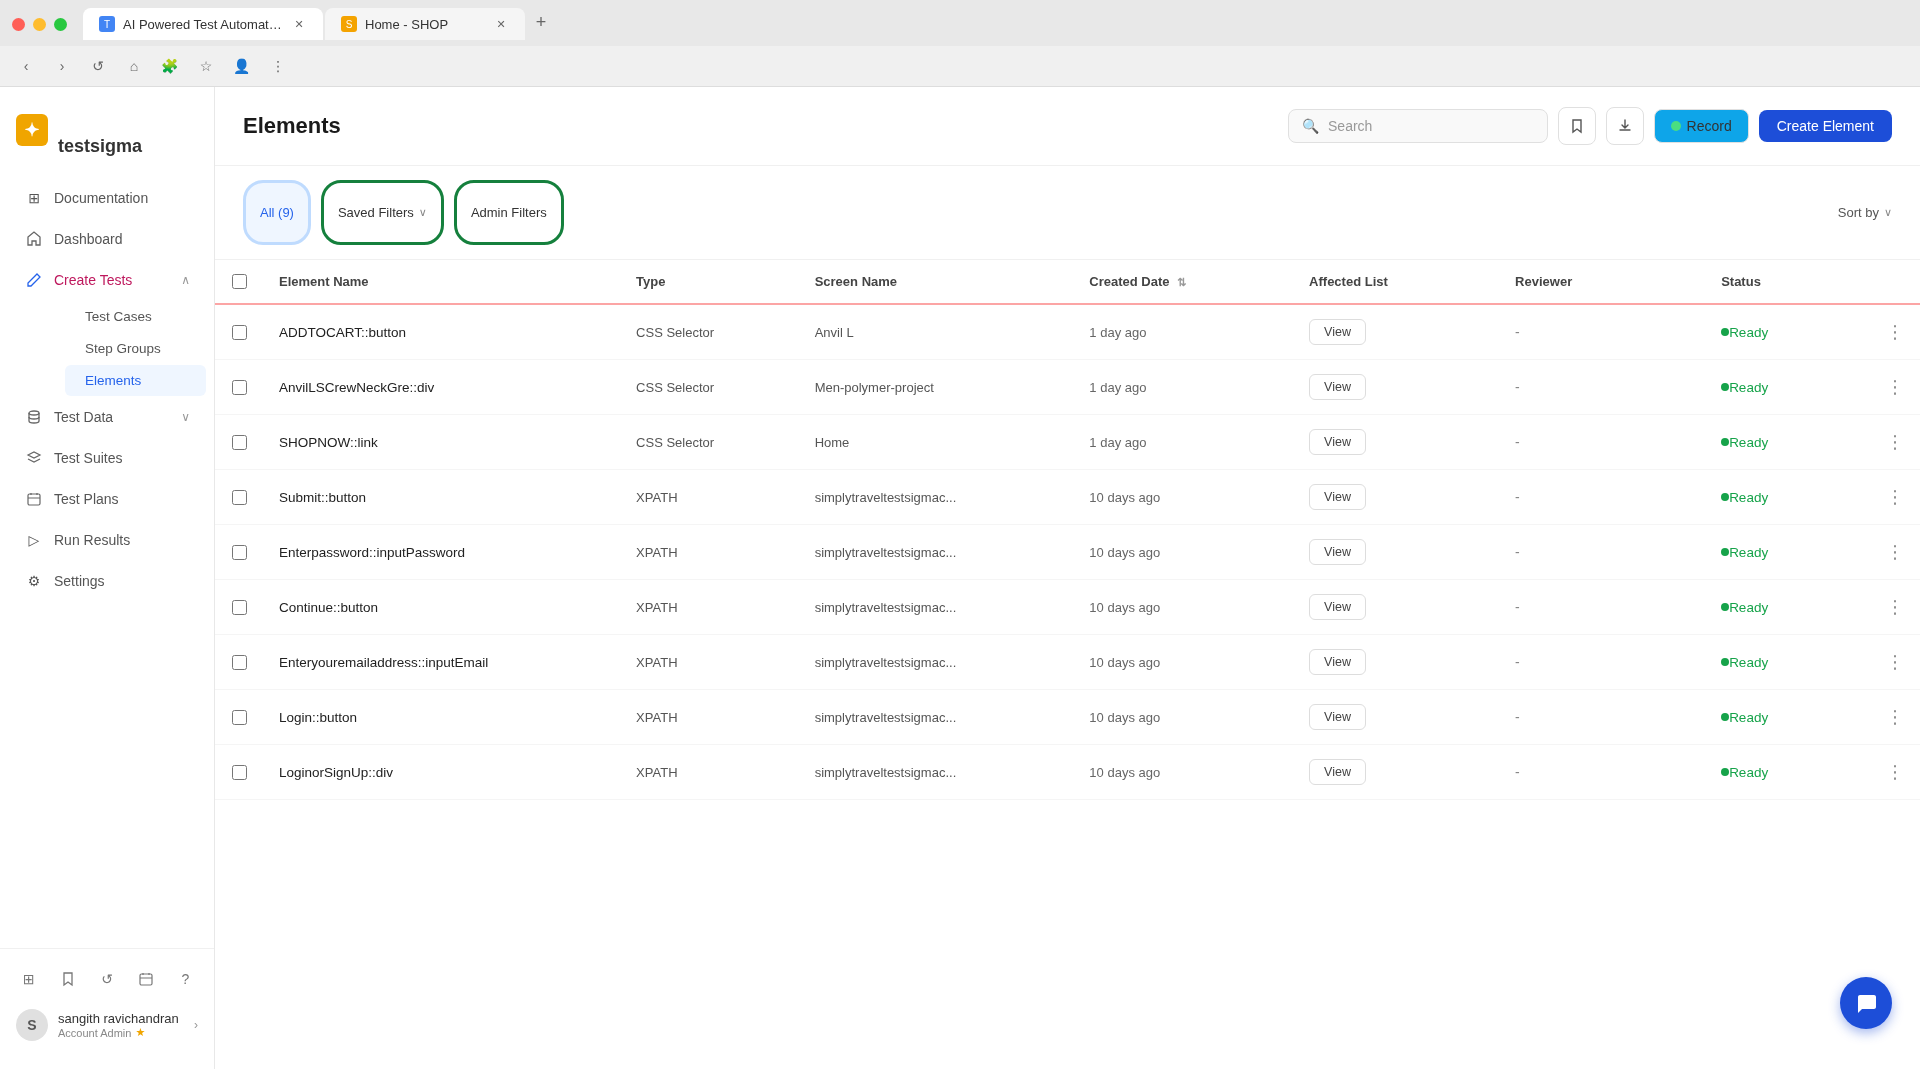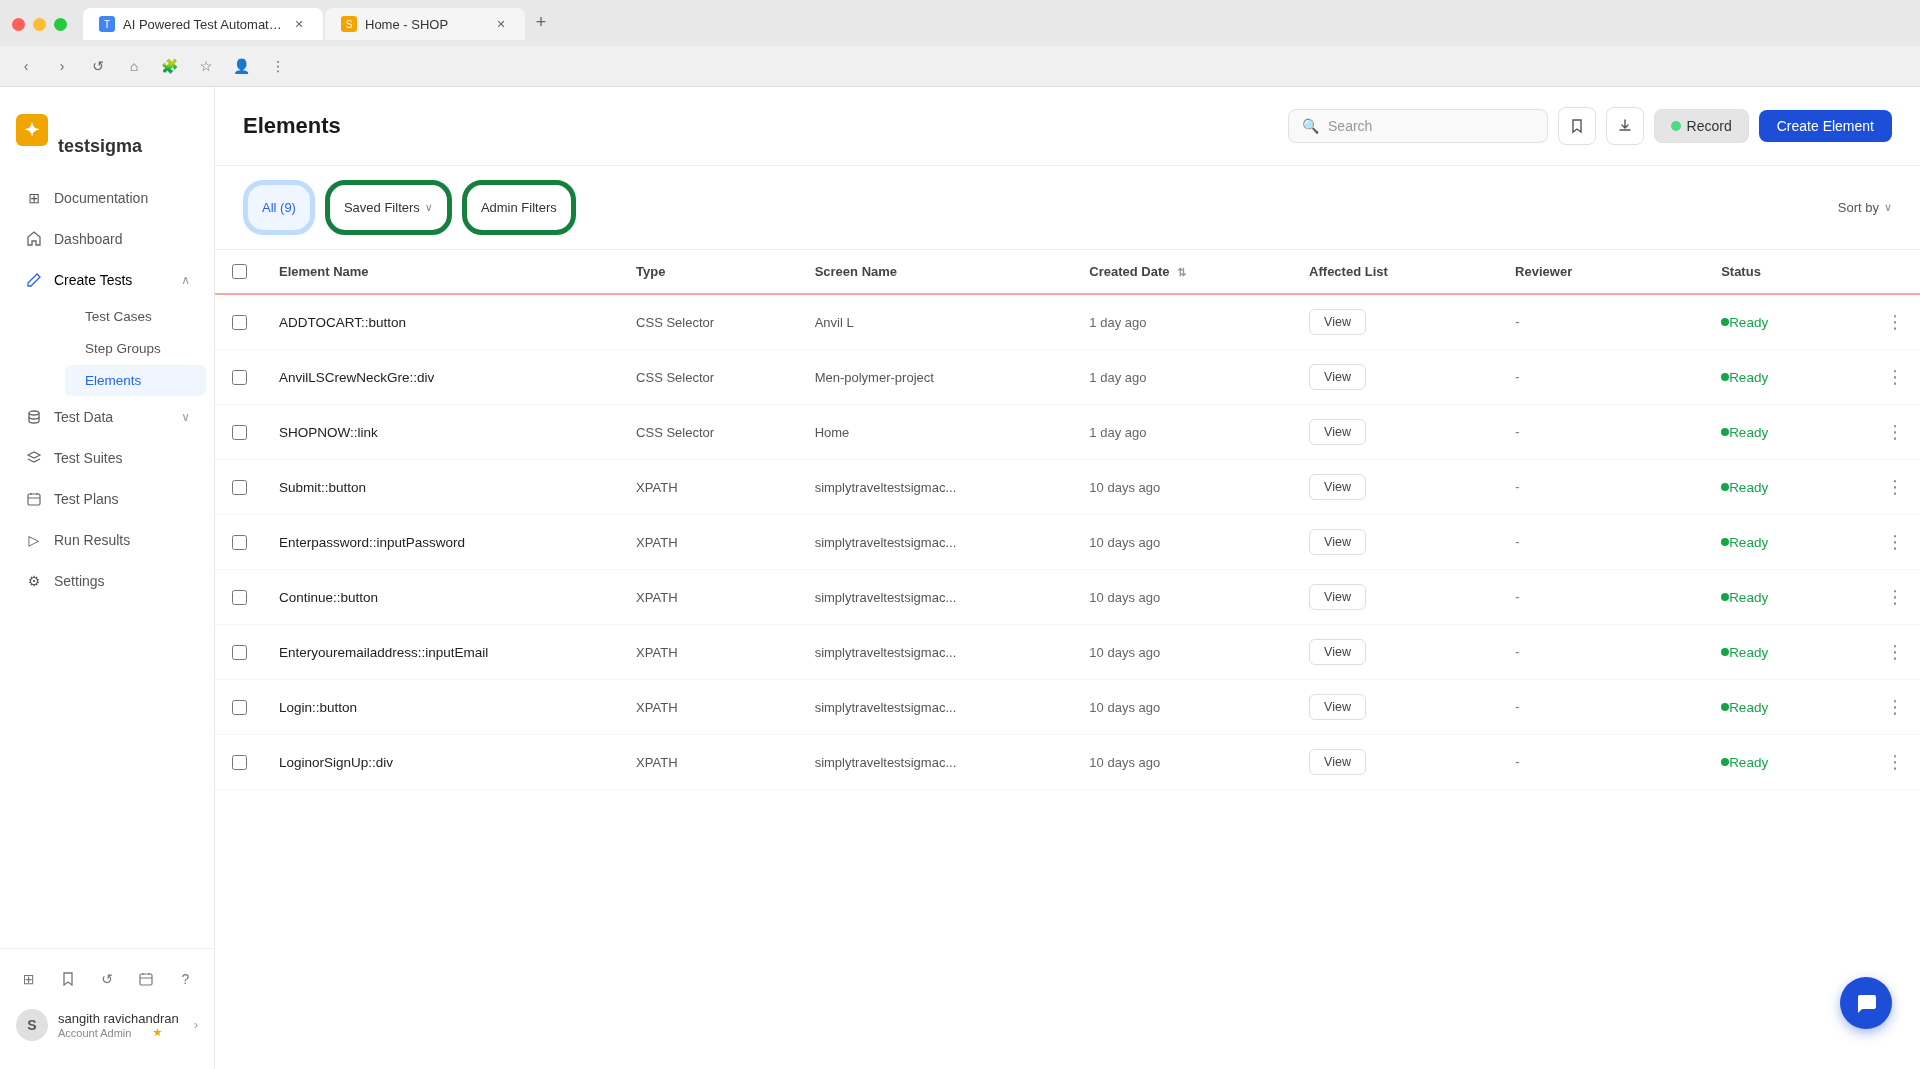--- a/index.html
+++ b/index.html
@@ -41,42 +41,42 @@
     .sidebar-sub-item { padding: 8px 12px 8px 20px; font-size: 13.5px; color: #555; cursor: pointer; border-radius: 6px; margin: 1px 8px; display: block; }
     .sidebar-sub-item.active { color: #2563eb; font-weight: 500; background: #eff6ff; }
 
     .sidebar-footer { padding: 12px 16px; border-top: 1px solid #f0f0f0; margin-top: 8px; }
     .sidebar-footer-icons { display: flex; gap: 14px; justify-content: flex-start; margin-bottom: 12px; padding: 4px 0; }
     .footer-icon { width: 28px; height: 28px; display: flex; align-items: center; justify-content: center; color: #777; cursor: pointer; border-radius: 4px; font-size: 14px; }
     .user-info { display: flex; align-items: center; gap: 10px; cursor: pointer; }
     .user-avatar { width: 32px; height: 32px; background: #e0e0e0; border-radius: 50%; display: flex; align-items: center; justify-content: center; font-size: 14px; font-weight: 600; color: #555; flex-shrink: 0; }
     .user-details { flex: 1; }
     .user-name { font-size: 13px; font-weight: 500; color: #333; display: flex; align-items: center; gap: 4px; }
-    .user-role { font-size: 11px; color: #888; display: flex; align-items: center; gap: 21px; }
+    .user-role { font-size: 11px; color: #888; display: flex; align-items: center; gap: 4px; }
     .star-icon { color: #f0a500; font-size: 11px; }
     .user-chevron { color: #999; font-size: 12px; }
 
     
     .main-content { flex: 1; display: flex; flex-direction: column; background: #fff; overflow: hidden; }
 
     
     .page-header { display: flex; align-items: center; justify-content: space-between; padding: 20px 28px; border-bottom: 1px solid #f0f0f0; }
     .page-title-text { font-size: 22px; font-weight: 600; color: #1a1a1a; }
     .header-actions { display: flex; align-items: center; gap: 10px; }
     .search-bar { display: flex; align-items: center; gap: 8px; background: #f9f9f9; border: 1px solid #e0e0e0; border-radius: 8px; padding: 8px 14px; width: 260px; cursor: text; }
     .search-icon { color: #999; font-size: 14px; }
     .search-input-placeholder { font-size: 14px; color: #999; }
     .icon-btn { width: 38px; height: 38px; border: 1px solid #e0e0e0; border-radius: 8px; display: flex; align-items: center; justify-content: center; cursor: pointer; background: #fff; color: #666; font-size: 16px; }
-    .record-btn { display: flex; align-items: center; gap: 6px; padding: 8px 16px; border: 1px solid #e0e0e0; border-radius: 8px; cursor: pointer; background: #e5e5e5; font-size: 14px; color: #333; }
+    .record-btn { display: flex; align-items: center; gap: 6px; padding: 8px 16px; border: 1px solid #e0e0e0; border-radius: 8px; cursor: pointer; background: #0ea5e9; font-size: 14px; color: #333; }
     .record-dot { width: 10px; height: 10px; background: #4ade80; border-radius: 50%; }
     .create-btn { padding: 8px 18px; background: #1d4ed8; color: #fff; border: none; border-radius: 8px; font-size: 14px; font-weight: 500; cursor: pointer; }
 
     
     .filters-bar { display: flex; align-items: center; gap: 10px; padding: 14px 28px; border-bottom: 1px solid #f0f0f0; }
-    .filter-pill { padding: 15px 14px; border: 5px solid #15803d; border-radius: 20px; font-size: 13px; color: #333; cursor: pointer; background: #fff; display: flex; align-items: center; gap: 5px; }
+    .filter-pill { padding: 22px 14px; border: 3px solid #15803d; border-radius: 20px; font-size: 13px; color: #333; cursor: pointer; background: #fff; display: flex; align-items: center; gap: 5px; }
     .filter-pill.active { background: #eff6ff; border-color: #bfdbfe; color: #2563eb; }
     .filter-chevron { font-size: 11px; color: #888; }
     .sort-by-wrapper { margin-left: auto; display: flex; align-items: center; gap: 5px; font-size: 13px; color: #555; cursor: pointer; }
     .sort-chevron { font-size: 11px; color: #888; }
 
     
     .table-container { flex: 1; overflow-y: auto; }
     table { width: 100%; border-collapse: collapse; }
     thead tr { border-bottom: 2px solid #fca5a5; }
     thead th { padding: 14px 16px; text-align: left; font-size: 13px; font-weight: 600; color: #444; background: #fff; white-space: nowrap; }
@@ -172,21 +172,21 @@
             </svg>
         </span>
         <span class="item-label">Dashboard</span>
       </div>
       <div class="sidebar-item">
         <span class="item-icon">
           <svg width="16" height="16" viewBox="0 0 16 16" fill="none">
               <path d="M11 2L14 5L5 14H2V11L11 2Z" stroke="#2563eb" stroke-width="1.3" fill="none"></path>
             </svg>
         </span>
-        <span class="item-label" style="color:#000000;">Create Tests</span>
+        <span class="item-label" style="color:#be185d;">Create Tests</span>
         <span class="chevron">∧</span>
       </div>
 
       <div class="sidebar-sub">
         <div class="sidebar-sub-item">Test Cases</div>
         <div class="sidebar-sub-item">Step Groups</div>
         <div class="sidebar-sub-item active">Elements</div>
       </div>
 
       <div class="sidebar-item">

